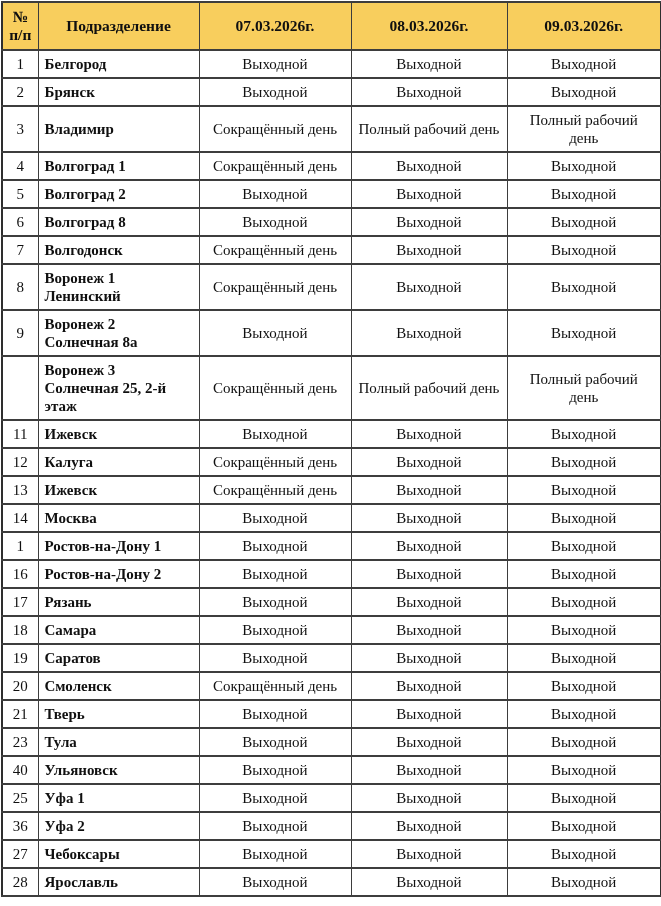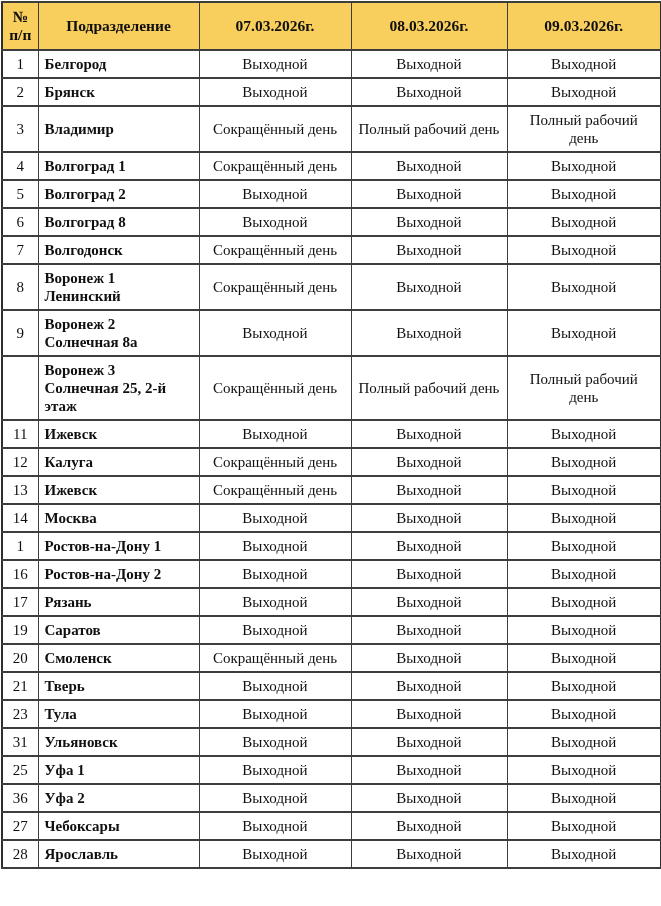--- a/index.html
+++ b/index.html
@@ -214,20 +214,27 @@
   </tr>
 
   <tr>
     <td class="cell-num">17</td>
     <td class="cell-unit">Рязань</td>
     <td class="cell-status">Выходной</td>
     <td class="cell-status">Выходной</td>
     <td class="cell-status">Выходной</td>
   </tr>
 
+  <tr>
+    <td class="cell-num">18</td>
+    <td class="cell-unit">Самара</td>
+    <td class="cell-status">Выходной</td>
+    <td class="cell-status">Выходной</td>
+    <td class="cell-status">Выходной</td>
+  </tr>
 
   <tr>
     <td class="cell-num">19</td>
     <td class="cell-unit">Саратов</td>
     <td class="cell-status">Выходной</td>
     <td class="cell-status">Выходной</td>
     <td class="cell-status">Выходной</td>
   </tr>
 
   <tr>
@@ -249,21 +256,21 @@
 
   <tr>
     <td class="cell-num">23</td>
     <td class="cell-unit">Тула</td>
     <td class="cell-status">Выходной</td>
     <td class="cell-status">Выходной</td>
     <td class="cell-status">Выходной</td>
   </tr>
 
   <tr>
-    <td class="cell-num">31</td>
+    <td class="cell-num">40</td>
     <td class="cell-unit">Ульяновск</td>
     <td class="cell-status">Выходной</td>
     <td class="cell-status">Выходной</td>
     <td class="cell-status">Выходной</td>
   </tr>
 
   <tr>
     <td class="cell-num">25</td>
     <td class="cell-unit">Уфа 1</td>
     <td class="cell-status">Выходной</td>

